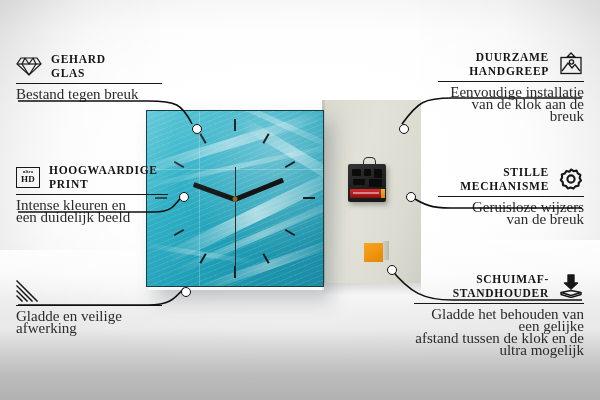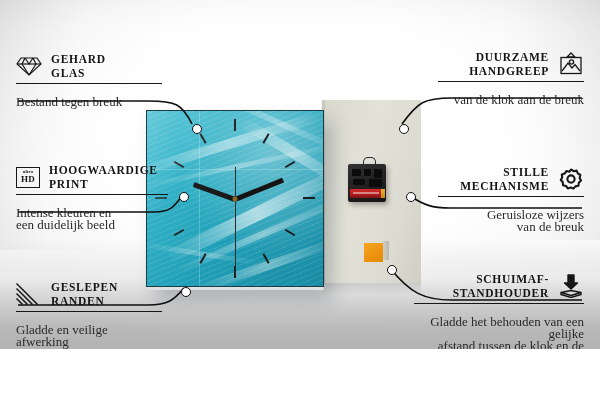--- a/index.html
+++ b/index.html
@@ -1,21 +1,21 @@
 <!DOCTYPE html>
 <html><head>
 <meta charset="utf-8">
 <style>
   html,body{margin:0;padding:0;}
   body{
     width:600px;height:400px;overflow:hidden;
     font-family:"Liberation Serif", serif;
     background:#ffffff;
   }
-  #stage{position:relative;width:600px;height:349px;overflow:hidden;}
+  #stage{position:relative;width:600px;height:400px;overflow:hidden;}
 
   
   .bg-base{position:absolute;inset:0;
     background:linear-gradient(180deg,#f0f0f0 0%,#fbfbfb 8%,#ffffff 30%,#ffffff 56%,#fafafa 68%,#e3e3e3 82%,#bdbdbd 93%,#b2b2b2 100%);}
   .bg-glow{position:absolute;left:50%;top:38%;transform:translate(-50%,-50%);
     width:760px;height:430px;
     background:radial-gradient(ellipse at center,rgba(255,255,255,0.95) 0%,rgba(255,255,255,0.75) 38%,rgba(255,255,255,0) 72%);}
   .bg-vig-l{position:absolute;left:0;top:0;width:160px;height:250px;
     background:linear-gradient(100deg,rgba(196,196,196,0.55) 0%,rgba(220,220,220,0.25) 45%,rgba(255,255,255,0) 100%);}
   .bg-vig-r{position:absolute;right:0;top:0;width:180px;height:240px;
@@ -63,21 +63,21 @@
     background:linear-gradient(150deg,#f5a623 0%,#ef9410 55%,#e08806 100%);}
   .foam-side{position:absolute;left:383px;top:241px;width:6px;height:19px;
     background:linear-gradient(90deg,#cfcfc6,#b9b9b0);}
 
   
   .callout{position:absolute;}
   .co-head{display:flex;align-items:center;gap:9px;}
   .co-title{font-weight:700;font-size:11.5px;letter-spacing:0.7px;color:#141414;
     line-height:14px;text-transform:uppercase;}
   .co-rule{height:1.4px;background:#171717;margin-top:3px;}
-  .co-desc{font-size:13px;line-height:12px;color:#2a2a2a;margin-top:12px;}
+  .co-desc{font-size:15px;line-height:12px;color:#2a2a2a;margin-top:4px;}
   .right .co-head{flex-direction:row;justify-content:flex-end;}
   .right .co-title{text-align:right;}
   .right .co-desc{text-align:right;}
   .ico{flex:0 0 auto;display:block;}
 
   .dot{position:absolute;width:8px;height:8px;border-radius:50%;
     background:#ffffff;border:1.7px solid #0f0f0f;z-index:9;}
   .lead{position:absolute;overflow:visible;z-index:8;pointer-events:none;}
   .lead path{fill:none;stroke:#0f0f0f;stroke-width:1.6;}
 
@@ -216,24 +216,20 @@
   <div class="callout left" style="left:16px;top:280px;width:146px;">
     <div class="co-head">
       <svg class="ico" width="26" height="22" viewBox="0 0 26 22">
         <g stroke="#171717" stroke-width="1.5" stroke-linecap="square">
           <path d="M1,1 L21,21"></path>
             <path d="M1,6 L16,21"></path>
             <path d="M1,11 L11,21"></path>
             <path d="M1,16 L6,21"></path>
         </g>
       </svg>
-      <div>
-        <div class="co-title">GESLEPEN</div>
-        <div class="co-title">RANDEN</div>
-      </div>
     </div>
     <div class="co-rule" style="width:146px;"></div>
     <div class="co-desc">
       <div>Gladde en veilige afwerking</div>
     </div>
   </div>
 
   <div class="callout right" style="left:438px;top:50px;width:146px;">
     <div class="co-head">
       <div style="flex:1;">
@@ -244,20 +240,21 @@
         <g fill="none" stroke="#171717" stroke-width="1.3">
           <path d="M13,1 L9,5 L17,5 Z"></path>
           <rect x="3" y="5.5" width="20" height="16"></rect>
           <path d="M4,19 L10,11 L14,16 L17,12.5 L22,19"></path>
           <circle cx="13.5" cy="10" r="2.1"></circle>
         </g>
       </svg>
     </div>
     <div class="co-rule" style="width:146px;"></div>
     <div class="co-desc">
+      <div>Eenvoudige installatie</div>
       <div>van de klok aan de breuk</div>
     </div>
   </div>
 
   <div class="callout right" style="left:438px;top:165px;width:146px;">
     <div class="co-head">
       <div style="flex:1;">
         <div class="co-title">STILLE</div>
         <div class="co-title">MECHANISME</div>
       </div>

